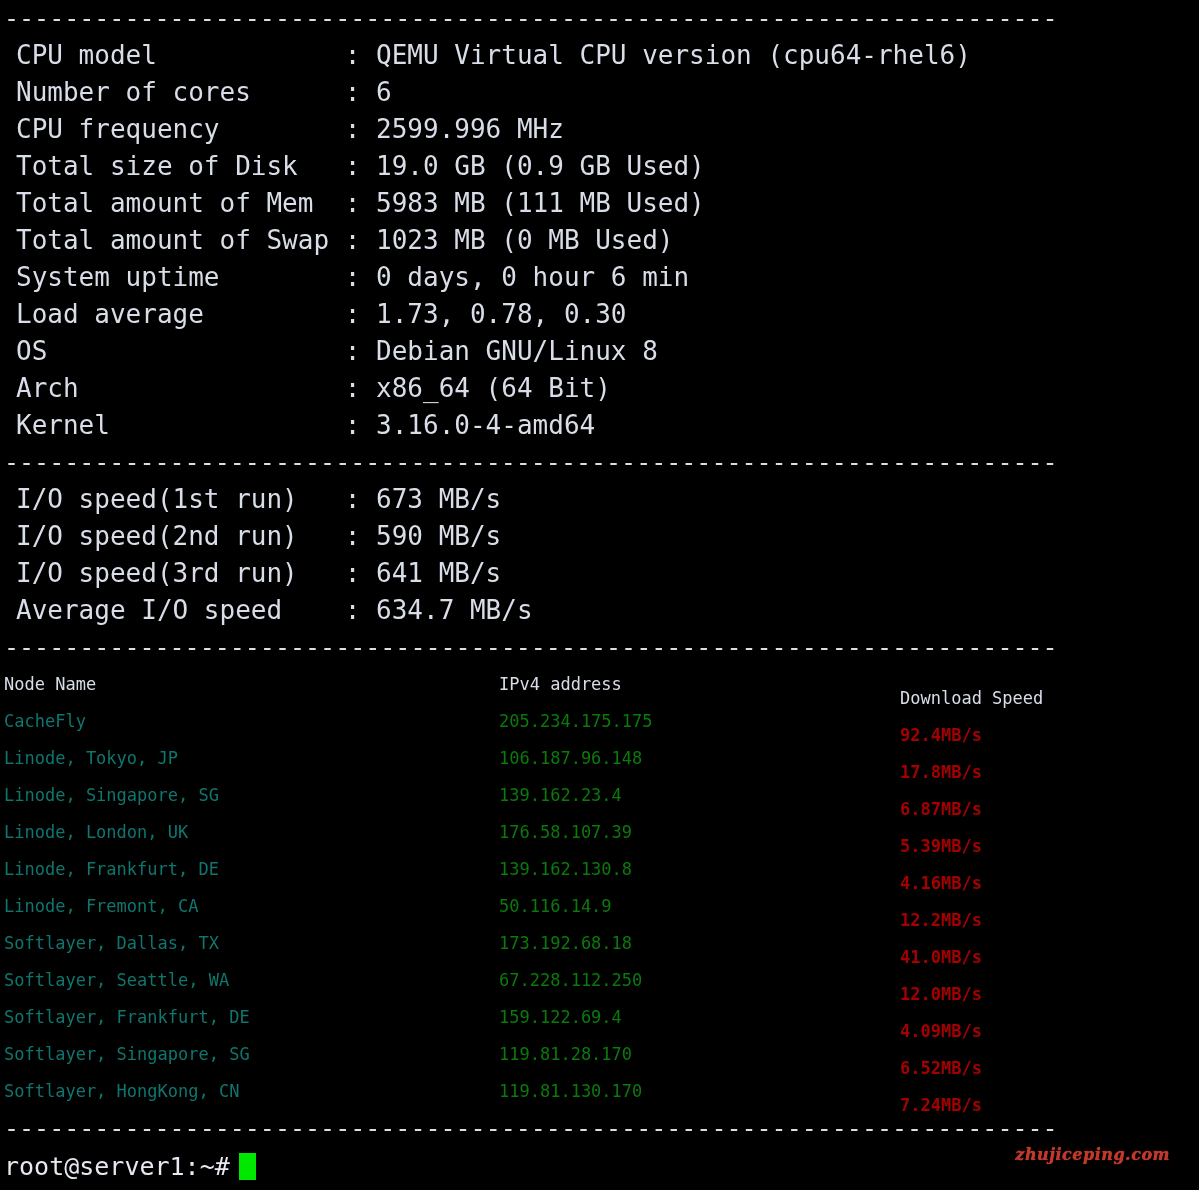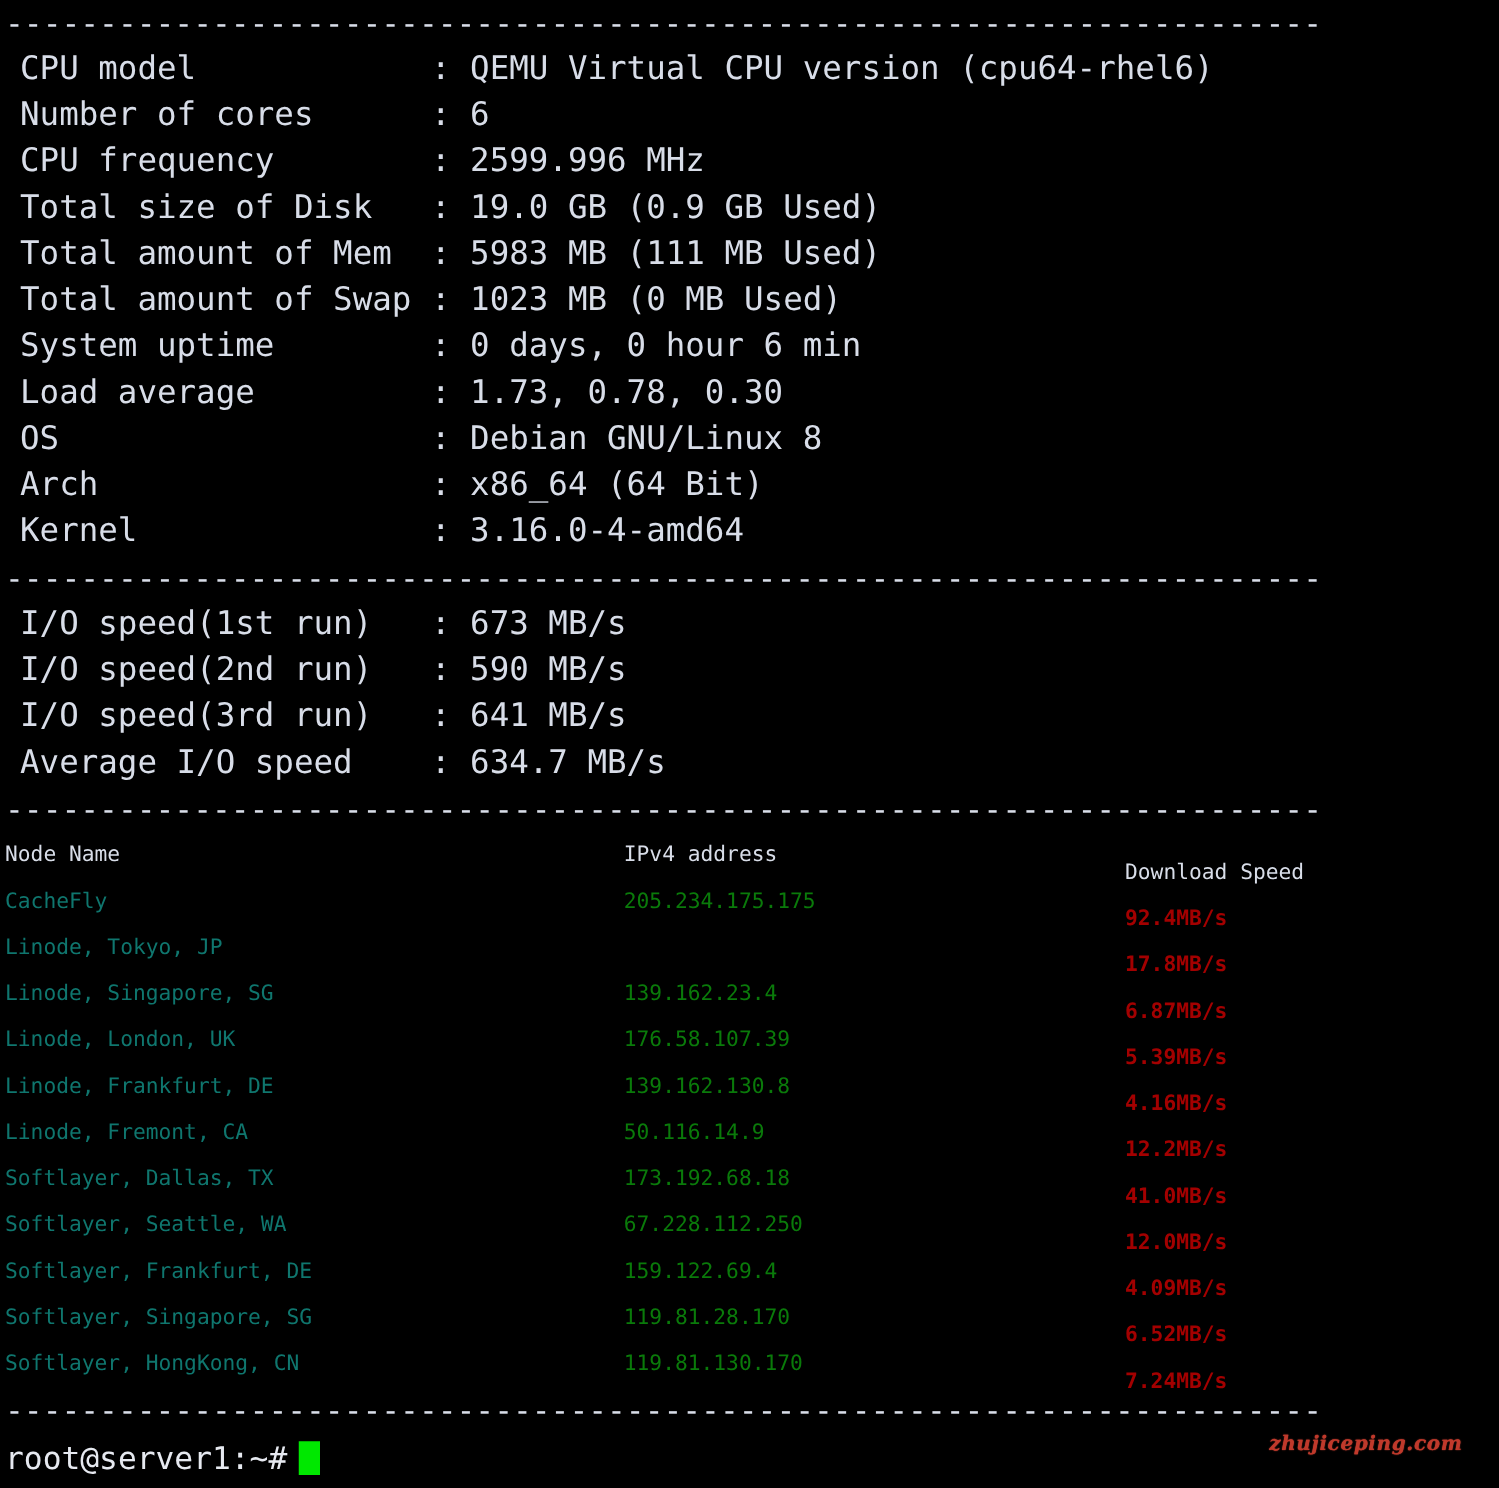--- a/index.html
+++ b/index.html
@@ -120,21 +120,21 @@
       <div class="row"><span class="lbl">I/O speed(2nd run)   </span><span class="colon">: </span><span class="val">590 MB/s</span></div>
       <div class="row"><span class="lbl">I/O speed(3rd run)   </span><span class="colon">: </span><span class="val">641 MB/s</span></div>
       <div class="row"><span class="lbl">Average I/O speed    </span><span class="colon">: </span><span class="val">634.7 MB/s</span></div>
     </div>
 
   <div class="sep">----------------------------------------------------------------------</div>
 
   <div id="node-table">
       <div class="tline"><span class="c-node hdr">Node Name</span><span class="c-ip hdr">IPv4 address</span><span class="c-speed hdr">Download Speed</span></div>
       <div class="tline"><span class="c-node node">CacheFly</span><span class="c-ip ip">205.234.175.175</span><span class="c-speed speed">92.4MB/s</span></div>
-      <div class="tline"><span class="c-node node">Linode, Tokyo, JP</span><span class="c-speed speed">17.8MB/s</span></div>
+      <div class="tline"><span class="c-node node">Linode, Tokyo, JP</span><span class="c-ip ip">106.187.96.148</span><span class="c-speed speed">17.8MB/s</span></div>
       <div class="tline"><span class="c-node node">Linode, Singapore, SG</span><span class="c-ip ip">139.162.23.4</span><span class="c-speed speed">6.87MB/s</span></div>
       <div class="tline"><span class="c-node node">Linode, London, UK</span><span class="c-ip ip">176.58.107.39</span><span class="c-speed speed">5.39MB/s</span></div>
       <div class="tline"><span class="c-node node">Linode, Frankfurt, DE</span><span class="c-ip ip">139.162.130.8</span><span class="c-speed speed">4.16MB/s</span></div>
       <div class="tline"><span class="c-node node">Linode, Fremont, CA</span><span class="c-ip ip">50.116.14.9</span><span class="c-speed speed">12.2MB/s</span></div>
       <div class="tline"><span class="c-node node">Softlayer, Dallas, TX</span><span class="c-ip ip">173.192.68.18</span><span class="c-speed speed">41.0MB/s</span></div>
       <div class="tline"><span class="c-node node">Softlayer, Seattle, WA</span><span class="c-ip ip">67.228.112.250</span><span class="c-speed speed">12.0MB/s</span></div>
       <div class="tline"><span class="c-node node">Softlayer, Frankfurt, DE</span><span class="c-ip ip">159.122.69.4</span><span class="c-speed speed">4.09MB/s</span></div>
       <div class="tline"><span class="c-node node">Softlayer, Singapore, SG</span><span class="c-ip ip">119.81.28.170</span><span class="c-speed speed">6.52MB/s</span></div>
       <div class="tline"><span class="c-node node">Softlayer, HongKong, CN</span><span class="c-ip ip">119.81.130.170</span><span class="c-speed speed">7.24MB/s</span></div>
     </div>

